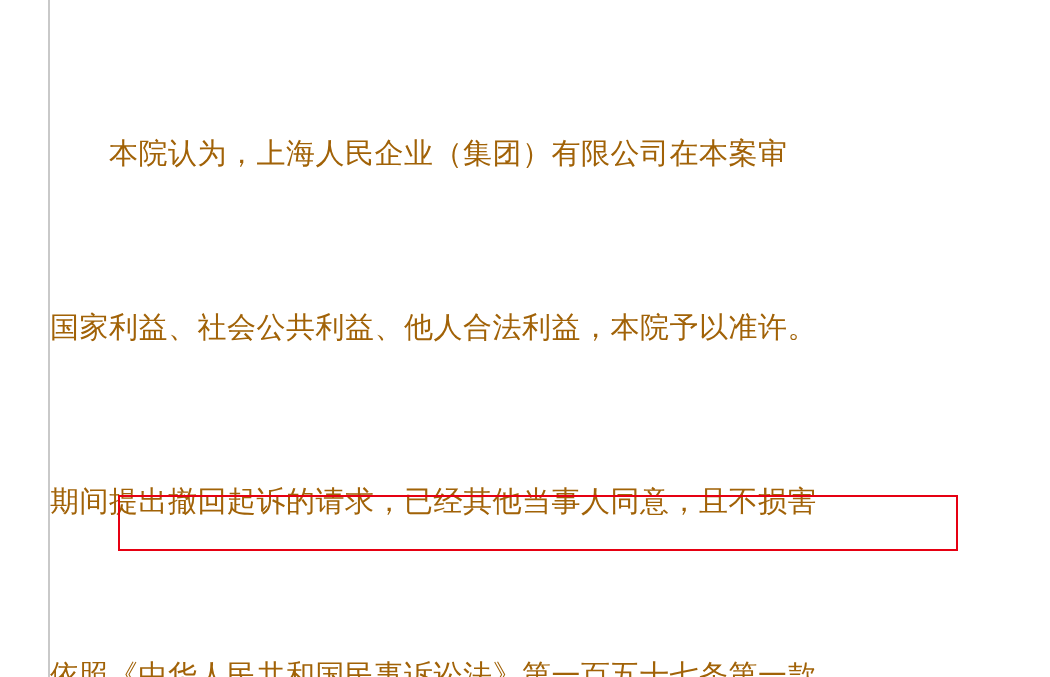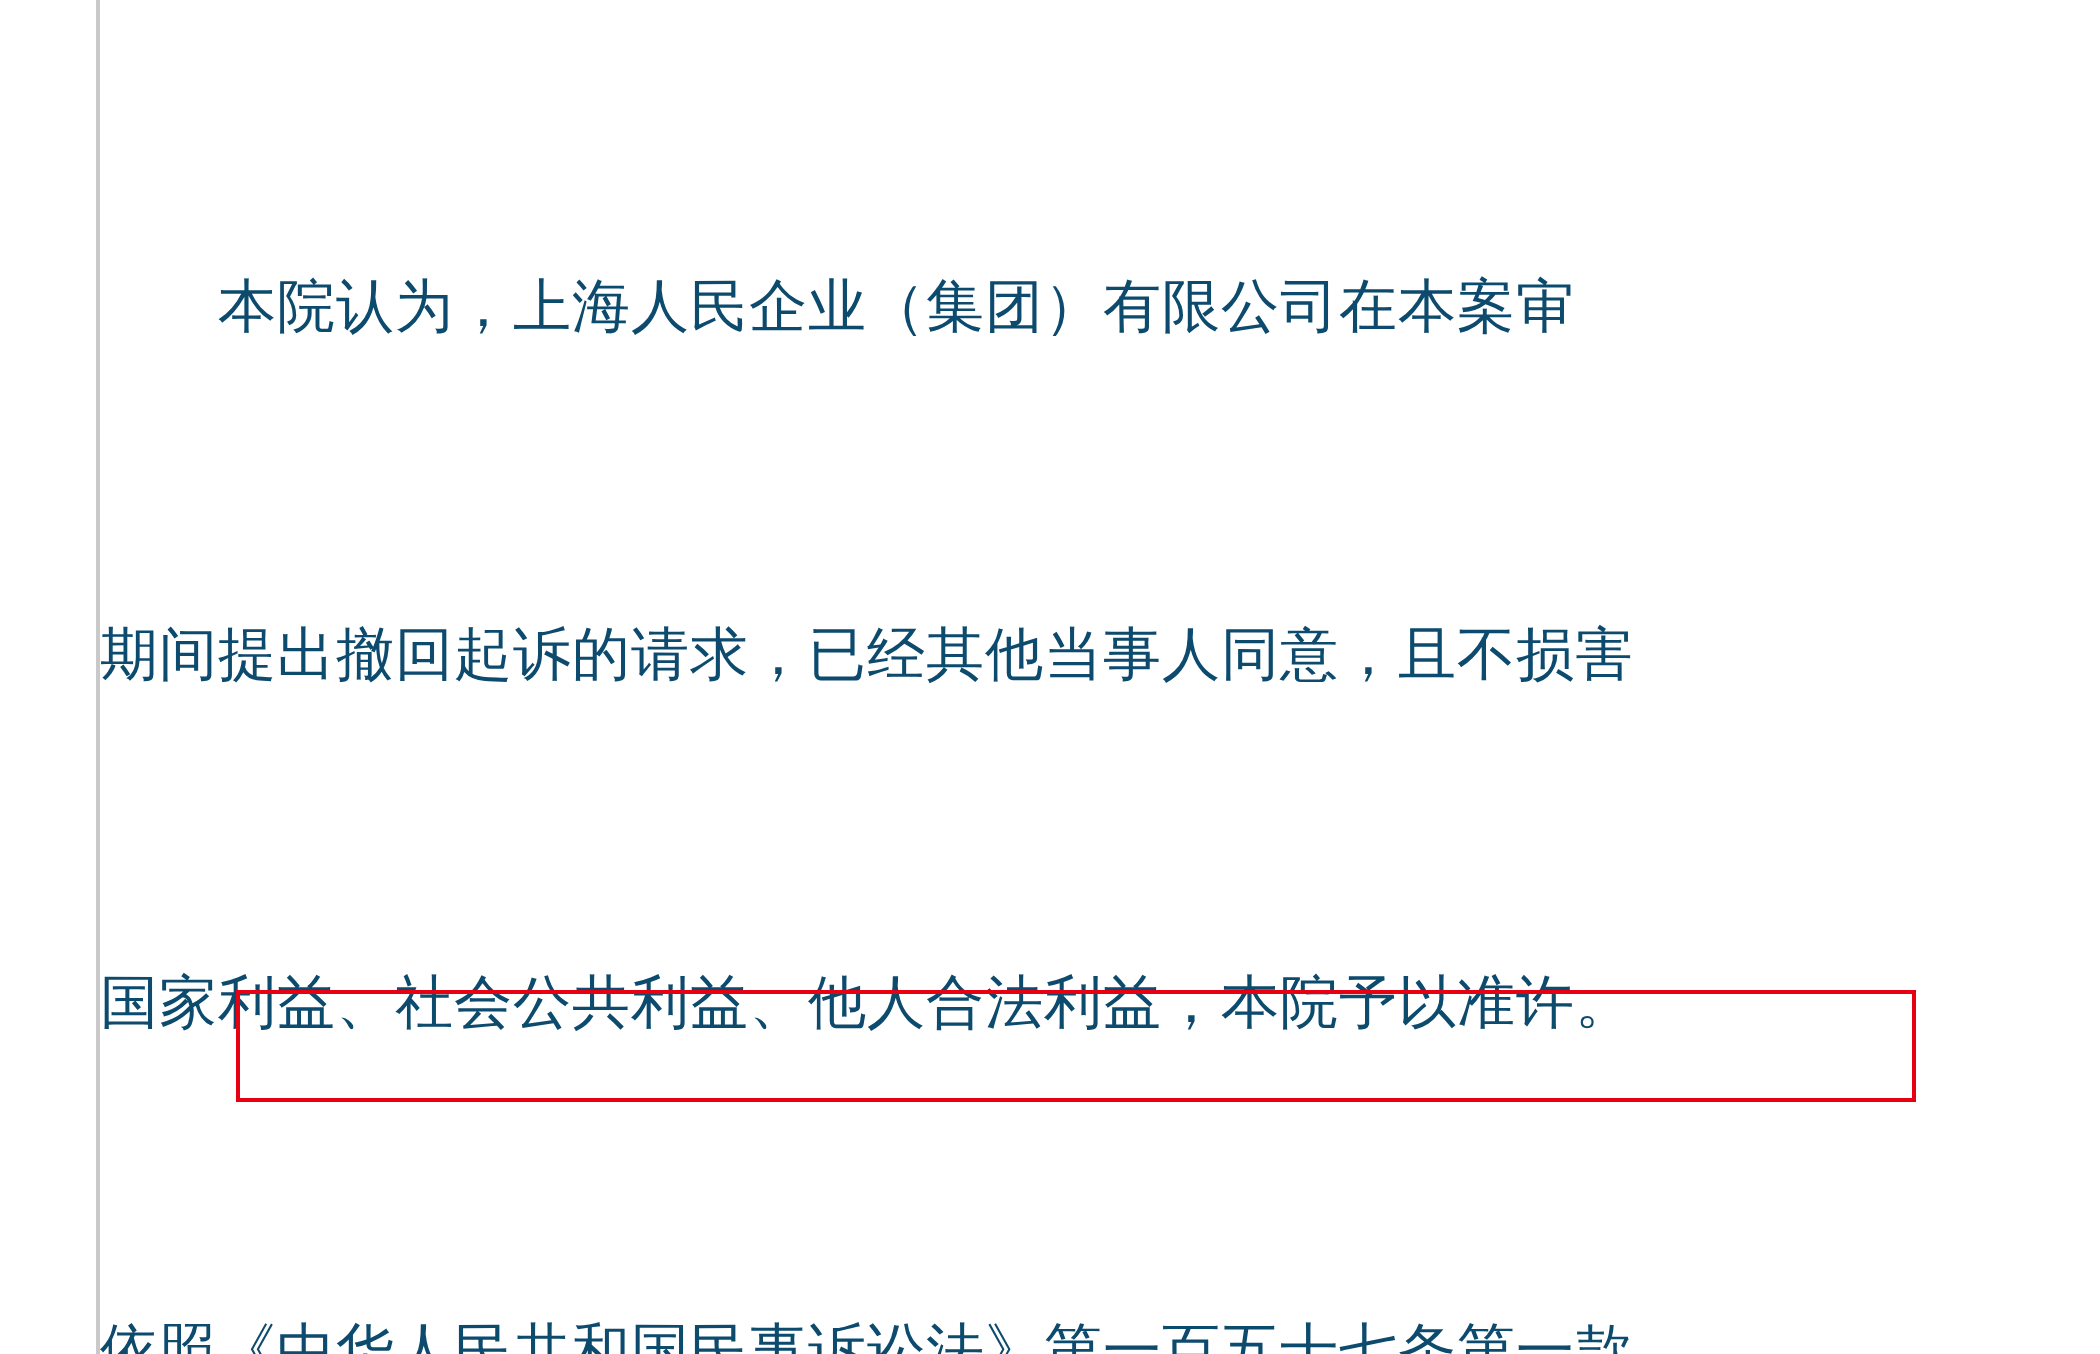--- a/index.html
+++ b/index.html
@@ -42,21 +42,21 @@
     color: #111111;
     text-align: justify;
     text-justify: inter-character;
     margin: 0;
     white-space: pre-wrap;
   }
   .line {
     display: block;
     font-size: 29px;
     line-height: 58px;
-    color: #0c4a6e;
+    color: #a16207;
     white-space: pre;
   }
   
   .highlight-box {
     position: absolute;
     left: 118px;
     top: 495px;
     width: 840px;
     height: 56px;
     border: 2px solid #e60012;
@@ -79,22 +79,22 @@
 <body>
 
 <div class="page">
 
   <div class="margin-rule"></div>
 
   <div class="doc-body">
 
     <div class="para">
       <span class="line">　　本院认为，上海人民企业（集团）有限公司在本案审</span>
+      <span class="line">国家利益、社会公共利益、他人合法利益，本院予以准许。</span>
       <span class="line">期间提出撤回起诉的请求，已经其他当事人同意，且不损害</span>
-      <span class="line">国家利益、社会公共利益、他人合法利益，本院予以准许。</span>
       <span class="line">依照《中华人民共和国民事诉讼法》第一百五十七条第一款</span>
       
       
     </div>
 
   </div>
 
   <div class="highlight-box"></div>
 
 </div>

